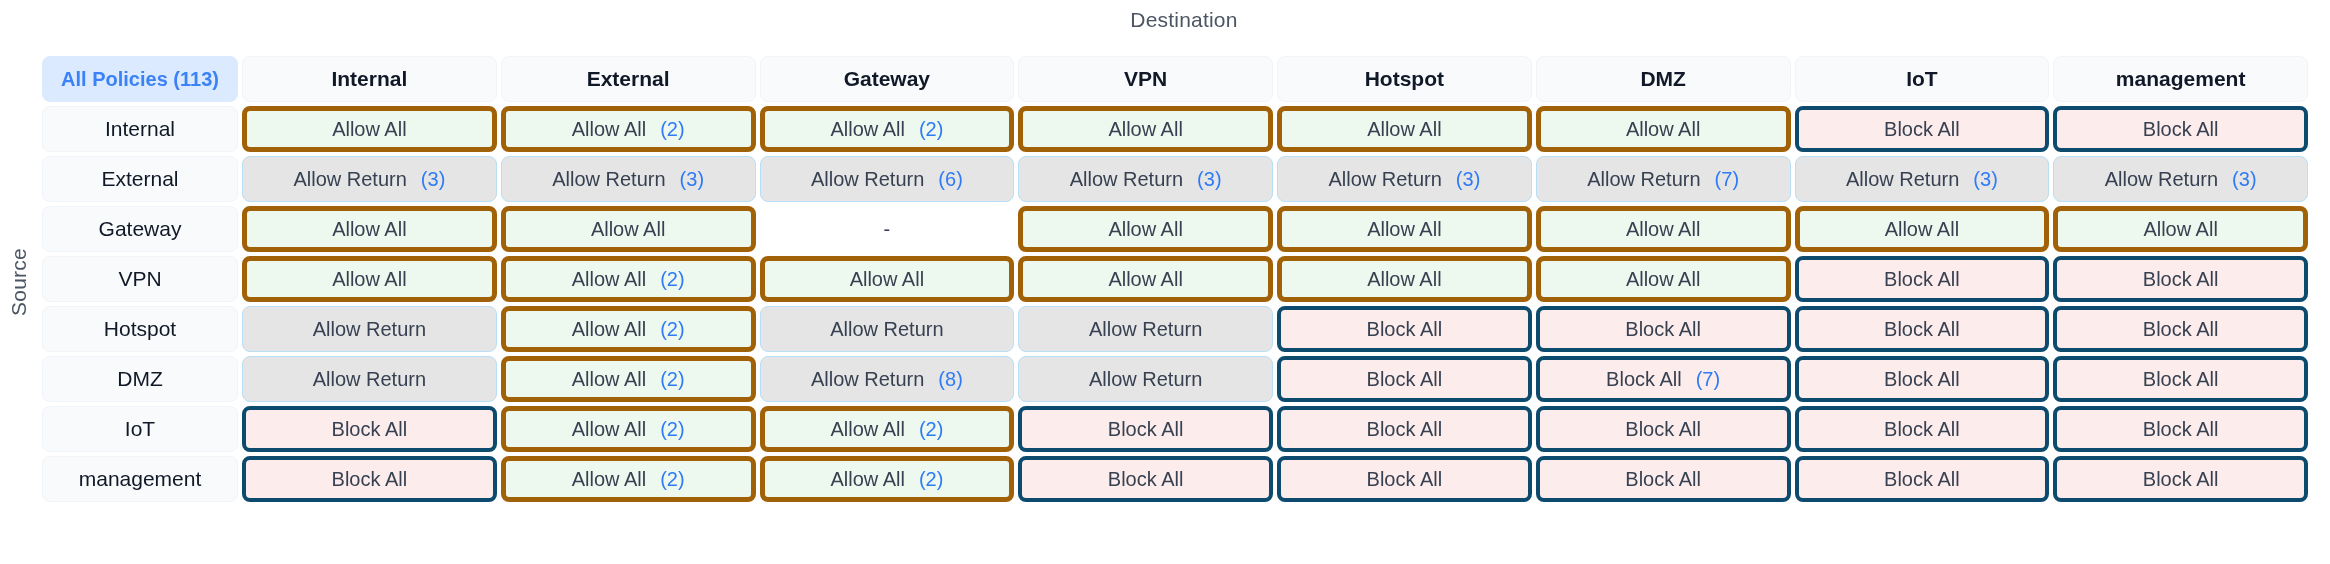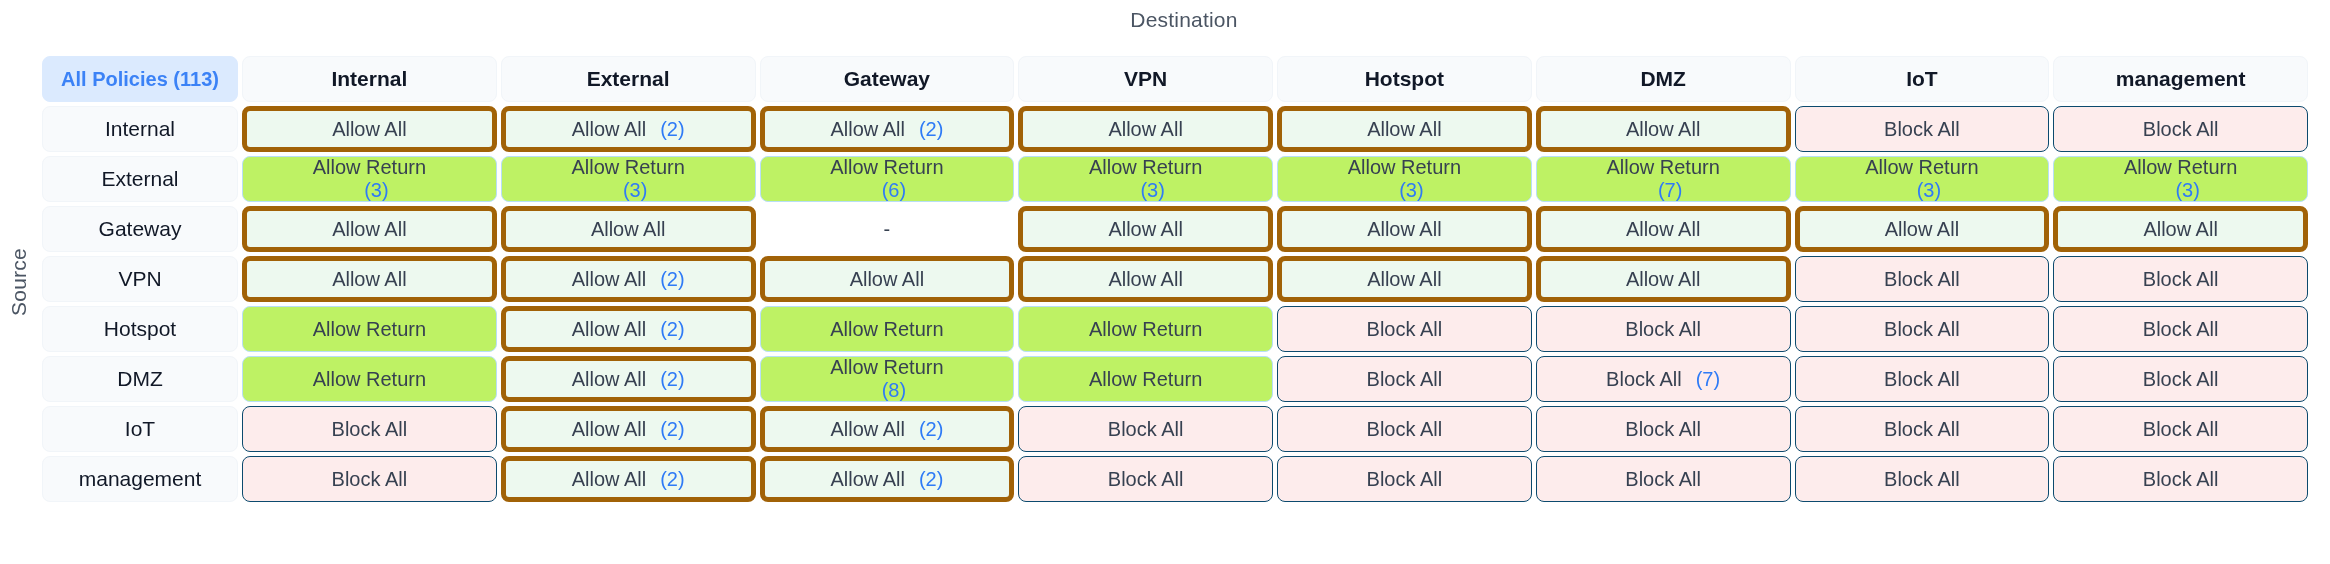--- a/index.html
+++ b/index.html
@@ -102,28 +102,27 @@
     font-size: 21px;
   }
 
   
   .v-allow {
     background: #edf9ef;
     border: 5px solid #a16207;
     color: #374151;
   }
   .v-return {
-    background: #bef264;
+    background: #e5e5e5;
     border: 1px solid #b8dff6;
     color: #374151;
-    flex-direction: column;
   }
   .v-block {
     background: #fdecec;
-    border: 1px solid #0c4a6e;
+    border: 4px solid #0c4a6e;
     color: #374151;
   }
   .v-none {
     background: #ffffff;
     border: 1px solid #ffffff;
     color: #374151;
   }
 
   .cell .label {
     display: inline-block;

